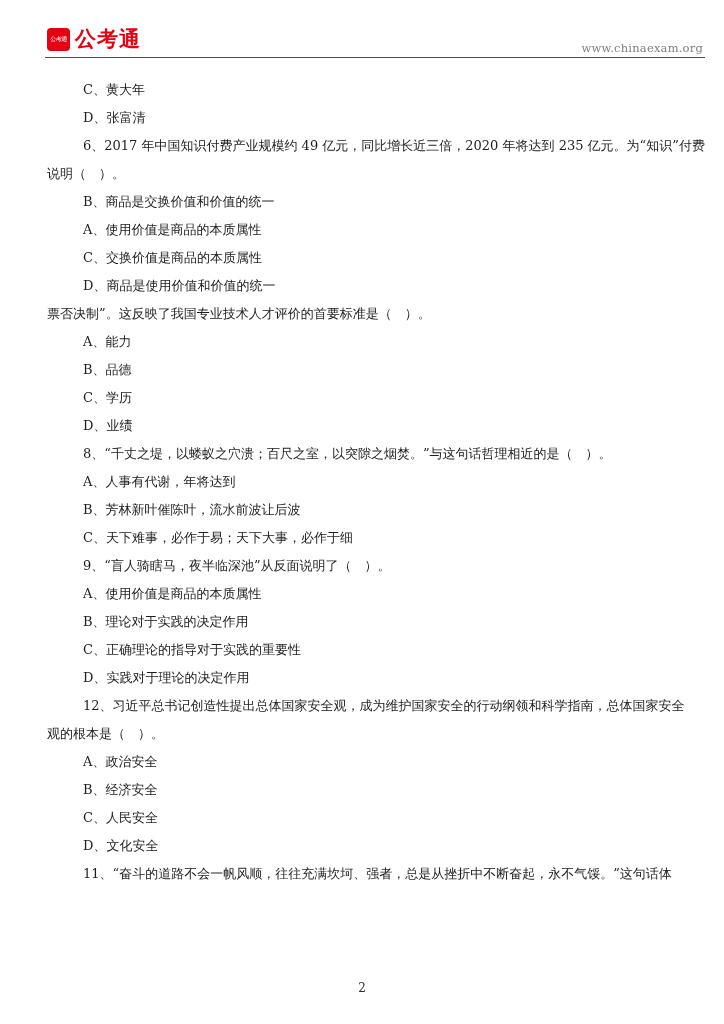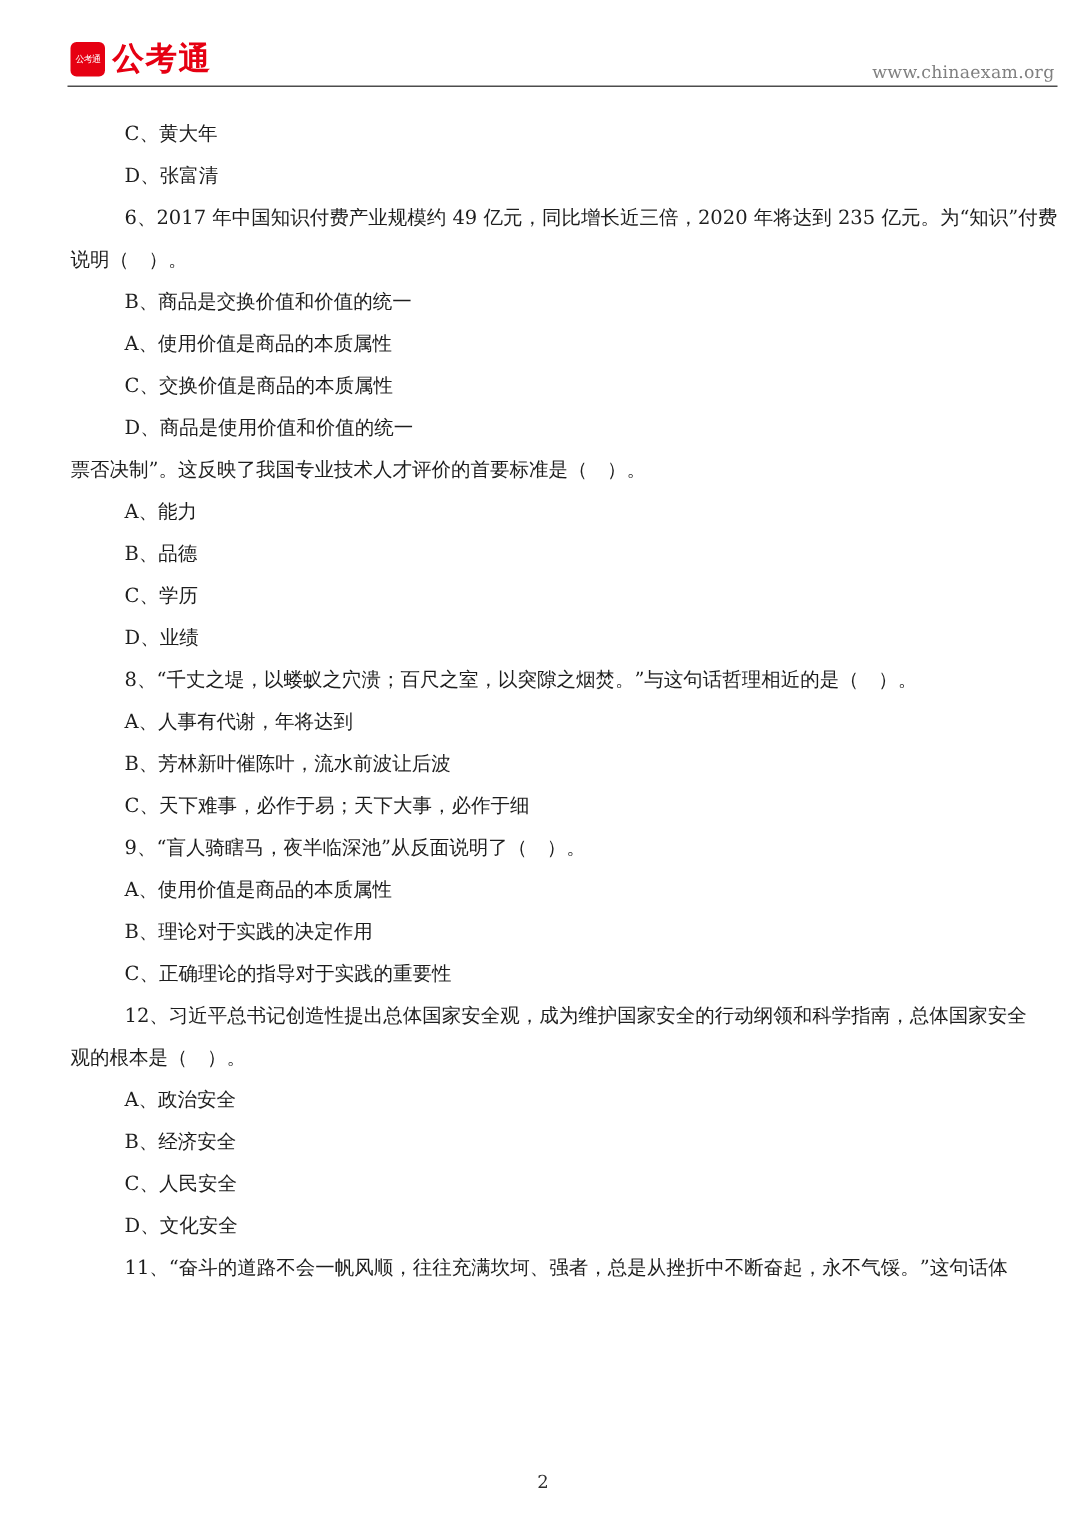--- a/index.html
+++ b/index.html
@@ -116,20 +116,21 @@
     <div class="line indent">C、学历</div>
     <div class="line indent">D、业绩</div>
     <div class="line indent">8、“千丈之堤，以蝼蚁之穴溃；百尺之室，以突隙之烟焚。”与这句话哲理相近的是（　）。</div>
     <div class="line indent">A、人事有代谢，年将达到</div>
     <div class="line indent">B、芳林新叶催陈叶，流水前波让后波</div>
     <div class="line indent">C、天下难事，必作于易；天下大事，必作于细</div>
     <div class="line indent">9、“盲人骑瞎马，夜半临深池”从反面说明了（　）。</div>
     <div class="line indent">A、使用价值是商品的本质属性</div>
     <div class="line indent">B、理论对于实践的决定作用</div>
     <div class="line indent">C、正确理论的指导对于实践的重要性</div>
+    <div class="line indent">D、实践对于理论的决定作用</div>
     <div class="line indent">12、习近平总书记创造性提出总体国家安全观，成为维护国家安全的行动纲领和科学指南，总体国家安全</div>
     <div class="line">观的根本是（　）。</div>
     <div class="line indent">A、政治安全</div>
     <div class="line indent">B、经济安全</div>
     <div class="line indent">C、人民安全</div>
     <div class="line indent">D、文化安全</div>
     <div class="line indent">11、“奋斗的道路不会一帆风顺，往往充满坎坷、强者，总是从挫折中不断奋起，永不气馁。”这句话体</div>
   </main>
 
   <div class="page-number">2</div>

